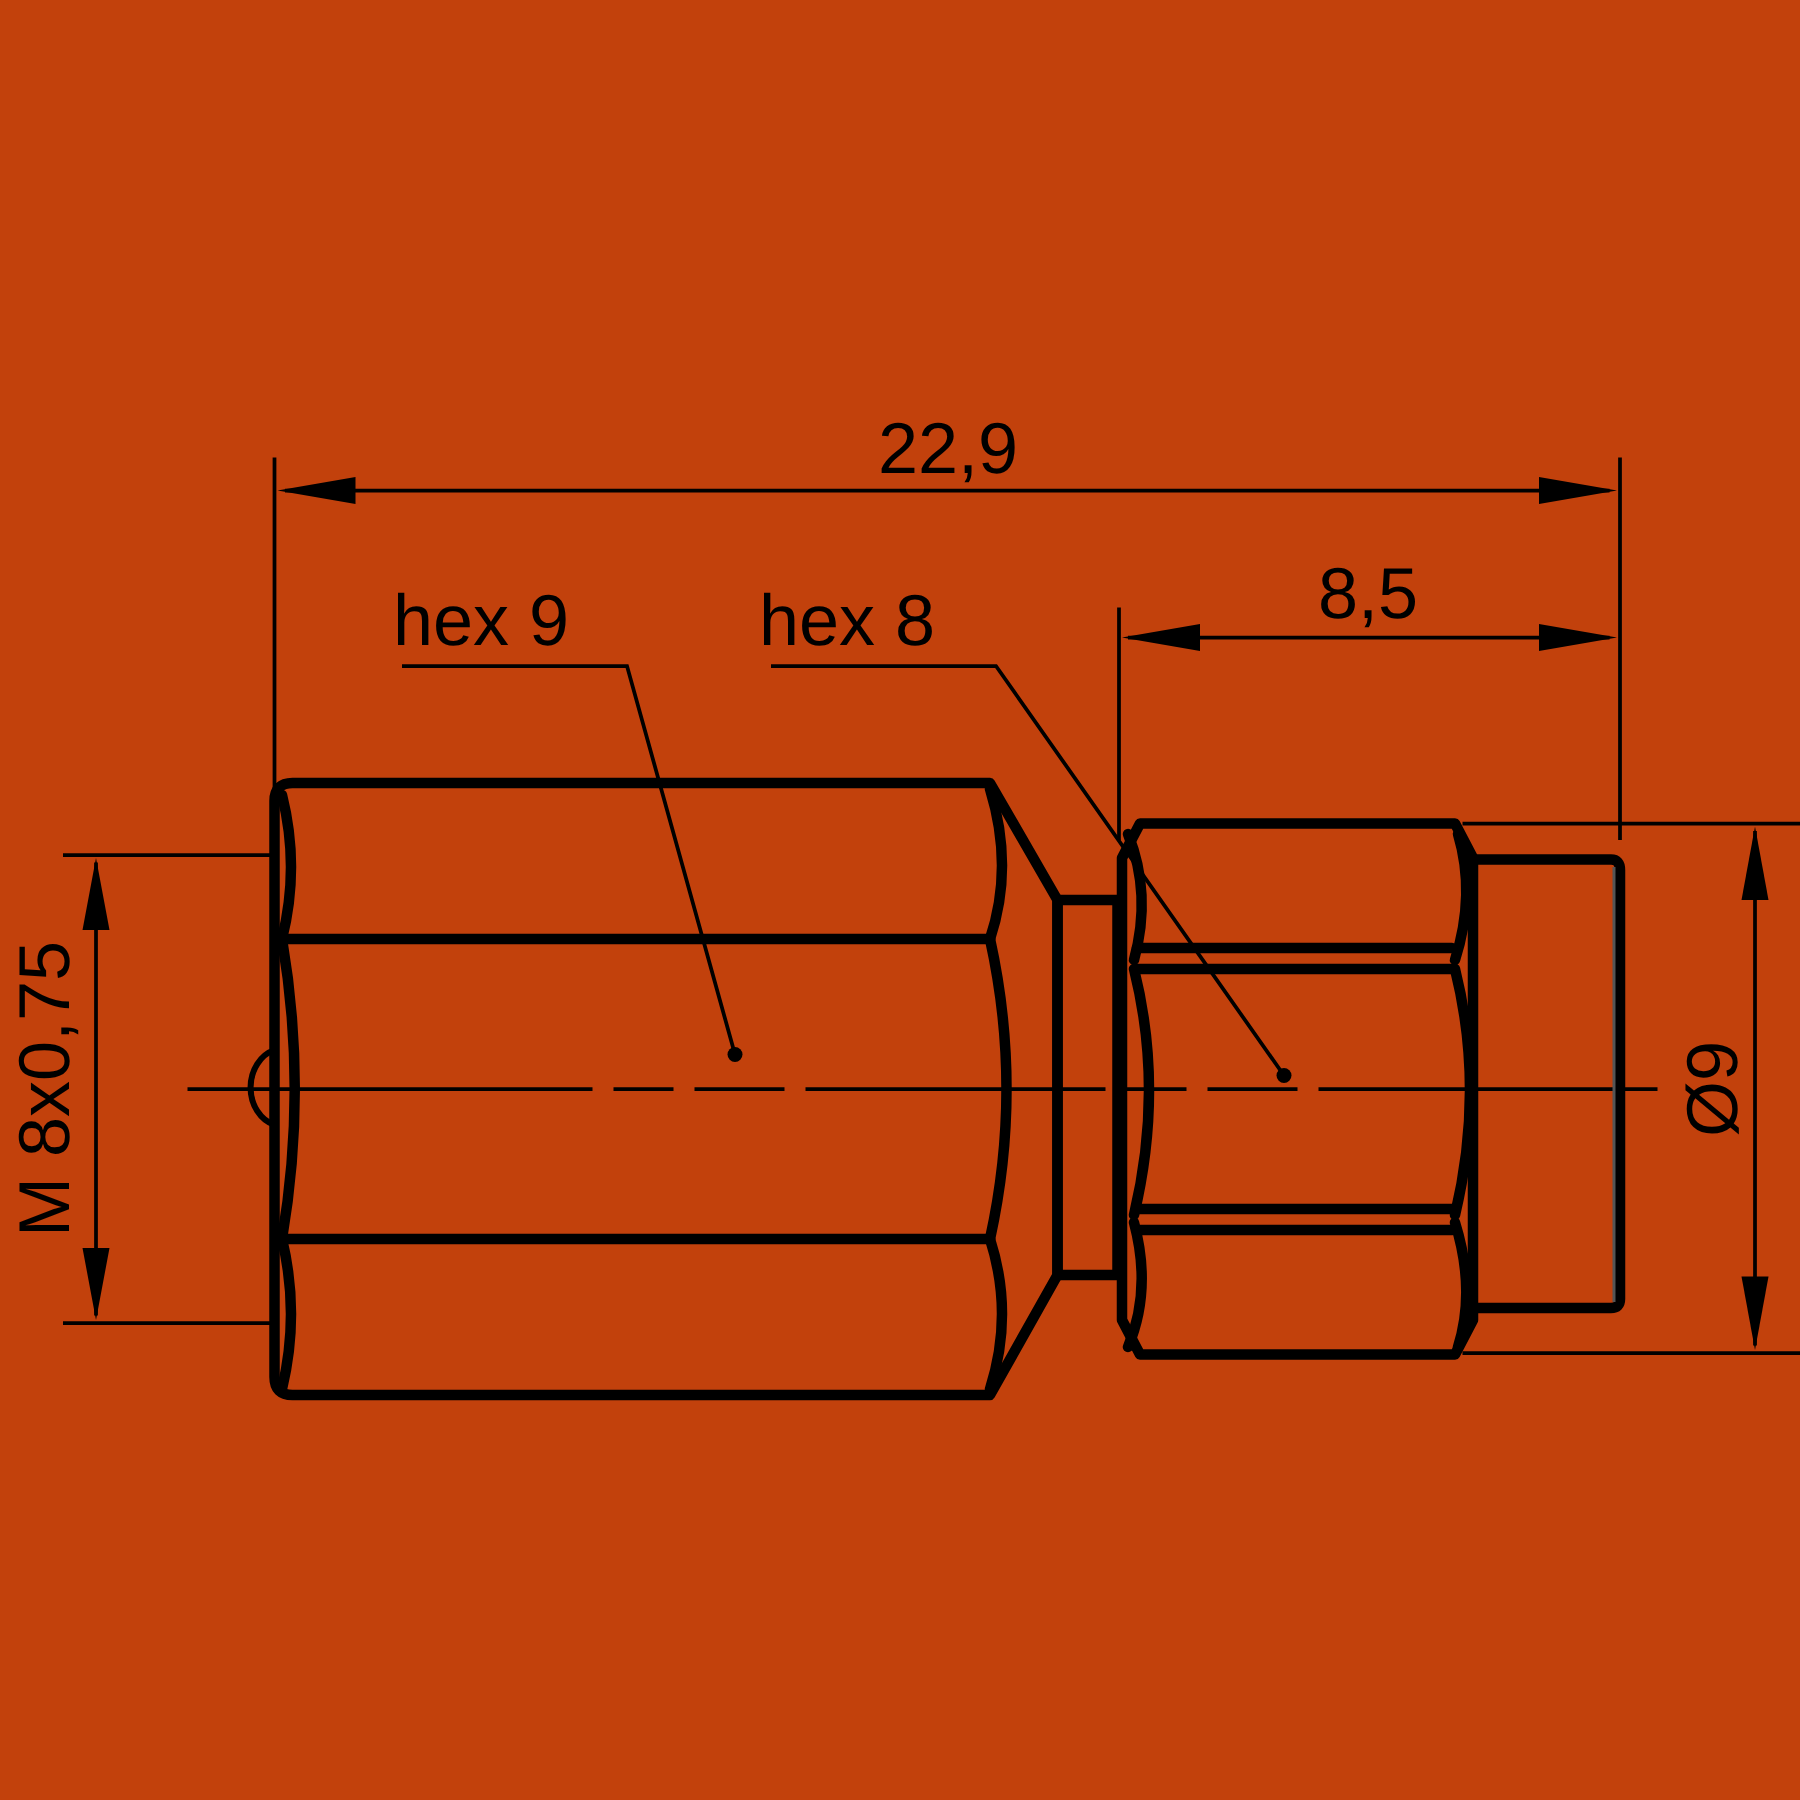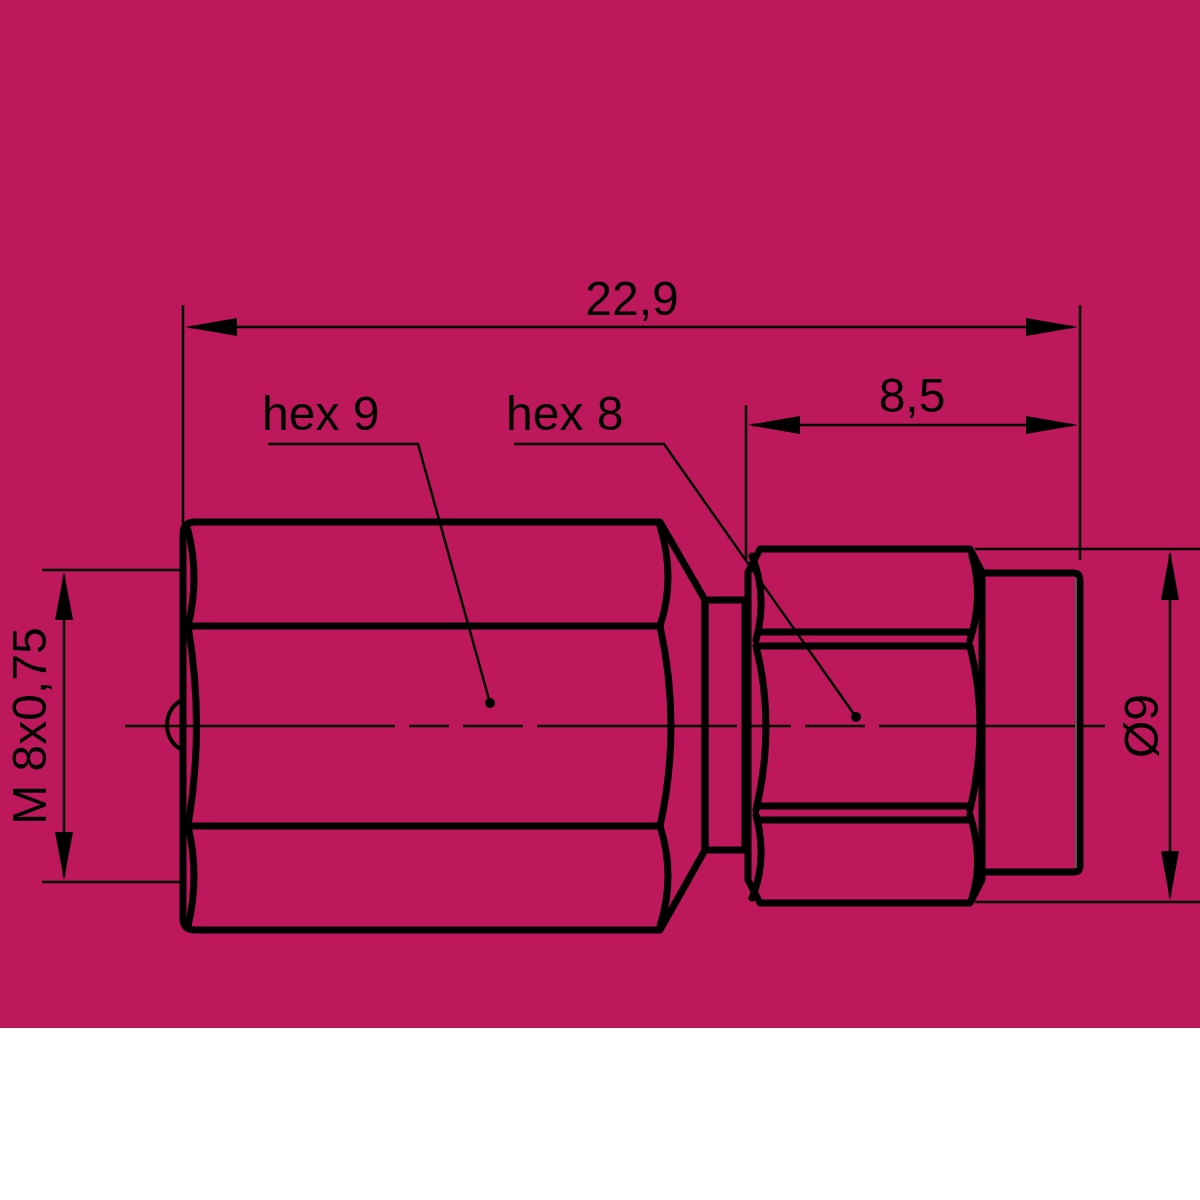--- a/index.html
+++ b/index.html
@@ -1,16 +1,16 @@
 <!DOCTYPE html>
 <html><head>
 <meta charset="utf-8">
 <style>
   html, body { margin: 0; padding: 0; background: #ffffff; }
-  #canvas { position: relative; width: 1200px; height: 1028px; background: #be185d; overflow: hidden; text-decoration: underline; }
+  #canvas { position: relative; width: 1200px; height: 1200px; background: #c2410c; overflow: hidden; text-decoration: underline; }
   svg { position: absolute; left: 0; top: 0; }
   .thick { stroke: #000; stroke-width: 7; fill: none; stroke-linejoin: round; stroke-linecap: round; }
   .thin { stroke: #000; stroke-width: 2.5; fill: none; }
   .lbl { font-family: "Liberation Sans", sans-serif; font-size: 48px; fill: #000; }
 </style>
 </head>
 <body>
 
 <div id="canvas">
 <svg width="1200" height="1200" viewBox="0 0 1200 1200">

